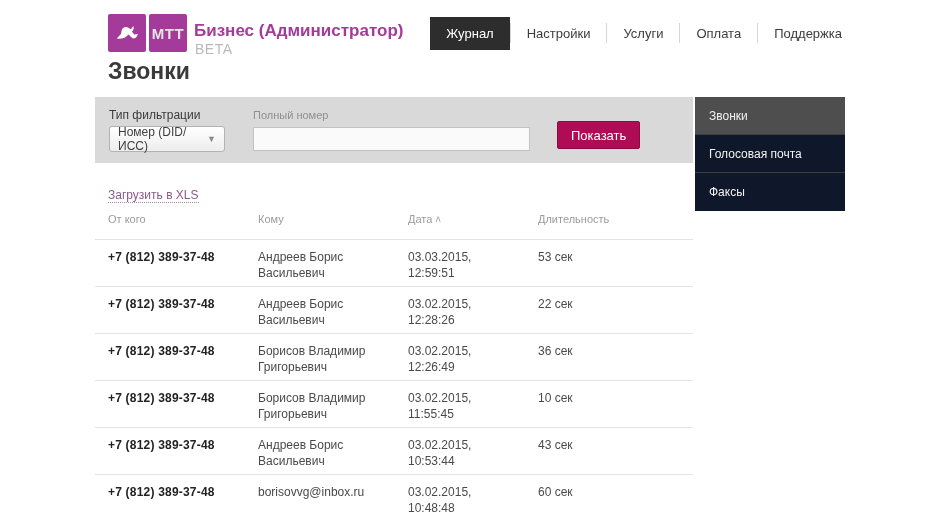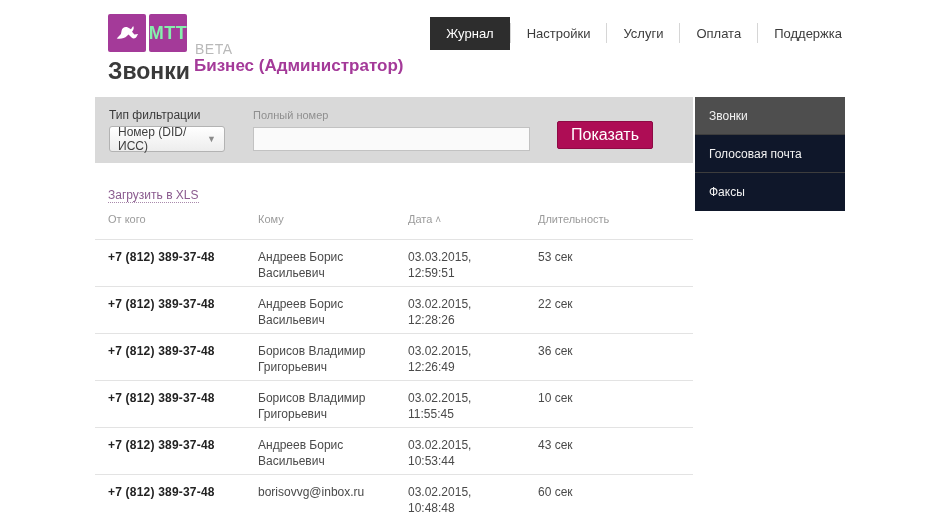--- a/index.html
+++ b/index.html
@@ -4,41 +4,41 @@
 <style>
   * { margin:0; padding:0; box-sizing:border-box; }
   html,body { background:#ffffff; }
   body { font-family:"Liberation Sans", sans-serif; }
   .page { position:relative; width:926px; height:526px; background:#fff; overflow:hidden; }
 
   
   .logo { position:absolute; left:108px; top:14px; display:flex; gap:3px; }
   .logo-sq { width:38px; height:38px; background:#a43a99; border-radius:2px; display:flex; align-items:center; justify-content:center; }
   .logo-sq svg { width:28px; height:28px; fill:#ffffff; }
-  .logo-mtt { color:#86efac; font-weight:bold; font-size:18px; letter-spacing:.5px; }
-  .brand { position:absolute; left:194px; top:21px; color:#a43a99; font-size:17px; font-weight:bold; white-space:nowrap;margin-top:35px; }
+  .logo-mtt { color:#e5e5e5; font-weight:bold; font-size:15px; letter-spacing:.5px; }
+  .brand { position:absolute; left:194px; top:21px; color:#a43a99; font-size:17px; font-weight:bold; white-space:nowrap; }
   .beta { position:absolute; left:195px; top:41px; color:#b9b9b9; font-size:14px; letter-spacing:.5px; }
 
   
   .top-nav { position:absolute; top:17px; right:68px; display:flex; align-items:center; height:32px; }
   .nav-item { font-size:13px; color:#3c3c3c; padding:9px 16px; cursor:pointer; white-space:nowrap; }
   .nav-item.active { background:#2d2d2d; color:#ffffff;margin-left:44px; }
   .nav-sep { width:1px; height:20px; background:#d6d6d6; }
 
   
   .page-title { position:absolute; left:108px; top:58px; font-size:23px; font-weight:bold; color:#3a3a3a; }
 
   
   .filter-bar { position:absolute; left:95px; top:97px; width:598px; height:66px; background:#d9d9d9; }
   .filter-type-label { position:absolute; left:14px; top:11px; font-size:12px; color:#3a3a3a; }
   .filter-select { position:absolute; left:14px; top:29px; width:116px; height:26px; background:linear-gradient(#ffffff,#ededed); border:1px solid #b3b3b3; border-radius:3px; font-size:12px; color:#3f3f3f; display:flex; align-items:center; padding:0 8px; cursor:pointer; }
   .filter-select .arrow { margin-left:auto; font-size:9px; color:#8b8b8b; }
   .filter-number-label { position:absolute; left:158px; top:12px; font-size:11px; color:#8f8f8f; }
   .filter-input { position:absolute; left:158px; top:30px; width:277px; height:24px; background:#fafafa; border:1px solid #c2c2c2; font-size:12px; color:#444; padding:0 6px; font-family:"Liberation Sans", sans-serif; }
-  .show-btn { position:absolute; left:462px; top:24px; height:28px; padding:0 13px; background:#ae0d55; border:1px solid #8e0a45; border-radius:2px; color:#ffffff; font-size:16px; font-family:"Liberation Sans", sans-serif; cursor:pointer; }
+  .show-btn { position:absolute; left:462px; top:24px; height:28px; padding:0 13px; background:#ae0d55; border:1px solid #8e0a45; border-radius:2px; color:#ffffff; font-size:13px; font-family:"Liberation Sans", sans-serif; cursor:pointer; }
 
   
   .sidebar { position:absolute; left:695px; top:97px; width:150px; }
   .side-item { height:38px; background:#0f172a; color:#f2f2f2; font-size:12px; display:flex; align-items:center; padding-left:14px; border-bottom:1px solid #3d3d3d; cursor:pointer; }
   .side-item:last-child { border-bottom:none; }
   .side-item.active { background:#4e4e4e; }
 
   
   .xls-link { position:absolute; left:108px; top:188px; font-size:12px; color:#8a5a8e; border-bottom:1px dotted #a98aac; cursor:pointer; }
 

